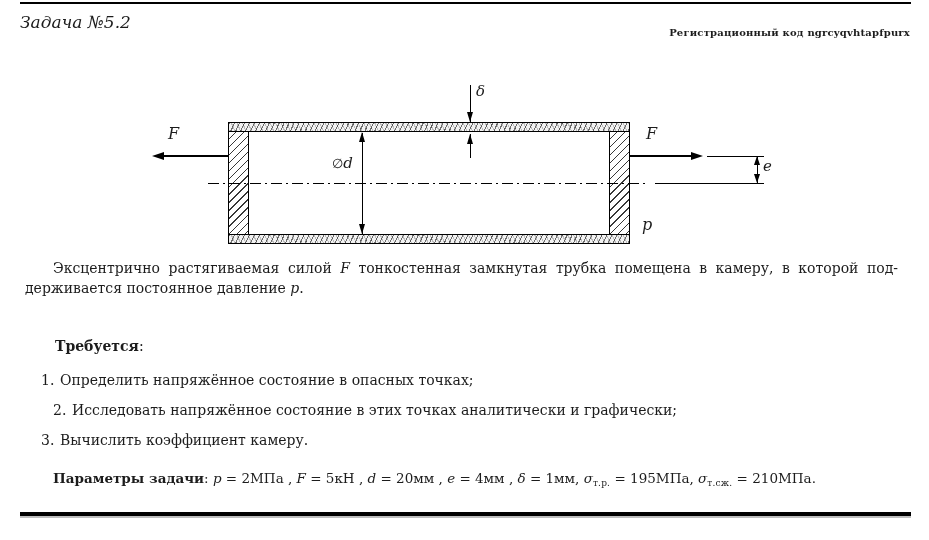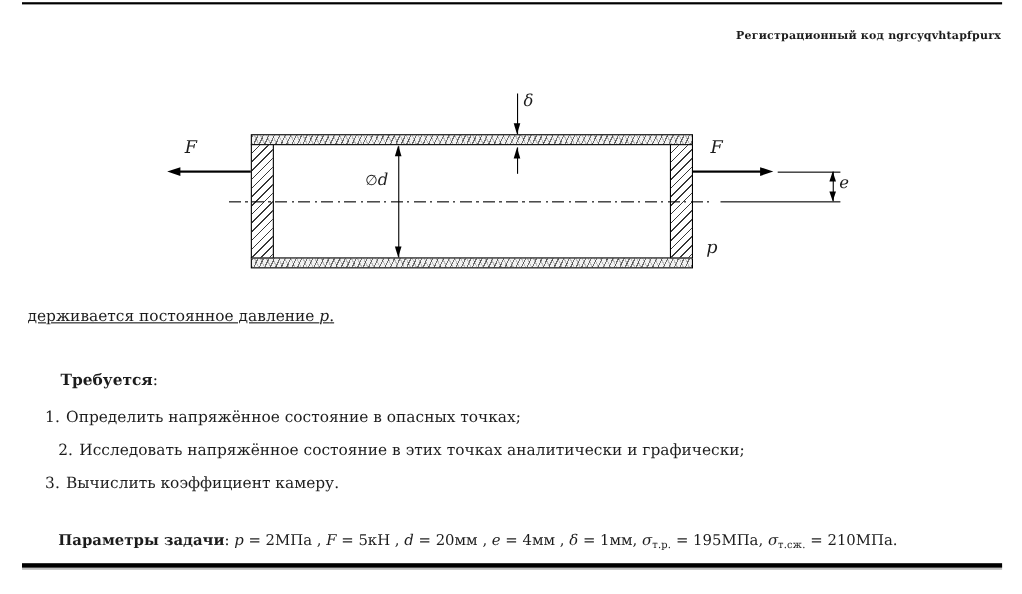--- a/index.html
+++ b/index.html
@@ -36,38 +36,39 @@
   .tri-right{border-left:12px solid #000;border-top:4.5px solid transparent;border-bottom:4.5px solid transparent;}
   .tri-up{border-bottom:10px solid #000;border-left:3.5px solid transparent;border-right:3.5px solid transparent;}
   .tri-down{border-top:10px solid #000;border-left:3.5px solid transparent;border-right:3.5px solid transparent;}
   .tri-up-s{border-bottom:9px solid #000;border-left:3px solid transparent;border-right:3px solid transparent;}
   .tri-down-s{border-top:9px solid #000;border-left:3px solid transparent;border-right:3px solid transparent;}
   .figlabel{font-style:italic;font-size:16px;}
   .figlabel-s{font-style:italic;font-size:15px;}
   
   .txt{font-size:14px;line-height:20px;white-space:nowrap;}
   .p1l1{left:25px;top:258px;width:873px;white-space:normal;text-align:justify;text-align-last:justify;text-indent:28px;}
-  .p1l2{left:25px;top:278px;text-decoration:underline;}
+  .p1l2{left:25px;top:278px;}
   .p2{left:25px;top:297px;text-indent:28px;}
   .req{left:55px;top:336px;}
   .item1{left:41px;top:370px;}
   .item2{left:41px;top:400px;margin-left:12px;}
   .item3{left:41px;top:430px;}
-  .params{left:53px;top:468px;font-size:13.5px;line-height:20px;white-space:nowrap;margin-top:13px;}
+  .params{left:53px;top:468px;font-size:13.5px;line-height:20px;white-space:nowrap;}
   .b{font-weight:bold;}
   .m{font-style:italic;}
   .num{display:inline-block;width:19px;}
   .sub{font-size:9px;vertical-align:-3px;letter-spacing:.2px;}
 </style>
 </head>
 <body>
 
 <div class="page">
 
   <div class="abs rule-top"></div>
+  <div class="abs title">Задача №5.2</div>
   <div class="abs regcode">Регистрационный код ngrcyqvhtapfpurx</div>
 
   <div>
     <div class="abs wall wall-top"></div>
     <div class="abs wall wall-bottom"></div>
     <div class="abs cap cap-left"></div>
     <div class="abs cap cap-right"></div>
     <div class="abs centerline"></div>
 
     <div class="abs shaft" style="left:156px;top:155px;width:72px;"></div>
@@ -92,20 +93,21 @@
     <div class="abs figlabel-s" style="left:476px;top:82px;">δ</div>
 
     <div class="abs thin" style="left:707px;top:156px;width:57px;"></div>
     <div class="abs thin" style="left:655px;top:183px;width:109px;"></div>
     <div class="abs vline" style="left:757px;top:156px;height:27px;"></div>
     <div class="abs tri tri-up-s" style="left:754px;top:156px;"></div>
     <div class="abs tri tri-down-s" style="left:754px;top:174px;"></div>
     <div class="abs figlabel-s" style="left:763px;top:157px;">e</div>
   </div>
 
+  <div class="abs txt p1l1"><span>Эксцентрично растягиваемая силой </span><span class="m">F</span><span> тонкостенная замкнутая трубка помещена в камеру, в которой под-</span></div>
   <div class="abs txt p1l2"><span>держивается постоянное давление </span><span class="m">p</span><span>.</span></div>
 
   <div class="abs txt req"><span class="b">Требуется</span><span>:</span></div>
 
   <div class="abs txt item1"><span class="num">1.</span><span>Определить напряжённое состояние в опасных точках;</span></div>
   <div class="abs txt item2"><span class="num">2.</span><span>Исследовать напряжённое состояние в этих точках аналитически и графически;</span></div>
   <div class="abs txt item3"><span class="num">3.</span><span>Вычислить коэффициент камеру.</span></div>
 
   <div class="abs params"><span class="b">Параметры задачи</span><span>: </span><span class="m">p</span><span> = 2МПа , </span><span class="m">F</span><span> = 5кН , </span><span class="m">d</span><span> = 20мм , </span><span class="m">e</span><span> = 4мм , </span><span class="m">δ</span><span> = 1мм, </span><span class="m">σ</span><span class="sub">т.р.</span><span> = 195МПа, </span><span class="m">σ</span><span class="sub">т.сж.</span><span> = 210МПа.</span></div>
 

